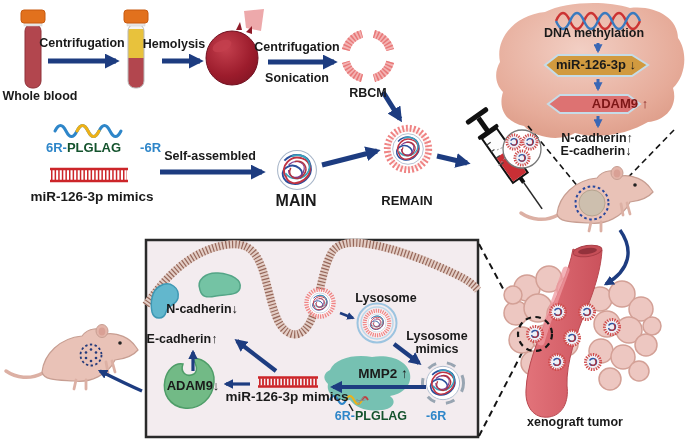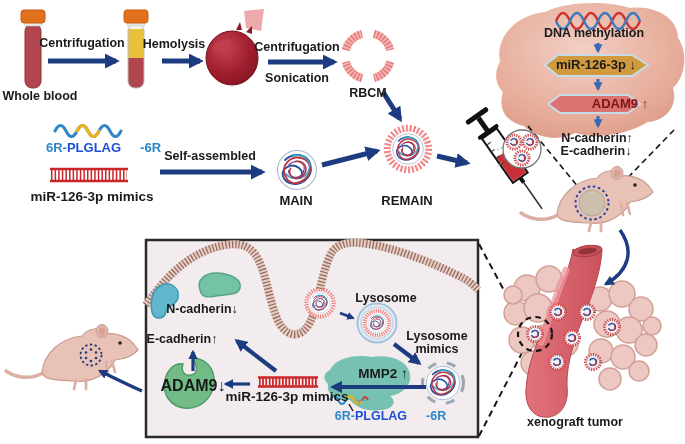--- a/index.html
+++ b/index.html
@@ -1,21 +1,21 @@
 <!DOCTYPE html>
 <html><head>
 <meta charset="utf-8">
 <style>
   html,body{margin:0;padding:0;background:#ffffff;}
   #fig{position:relative;width:685px;height:444px;background:#ffffff;overflow:hidden;
        font-family:"Liberation Sans",sans-serif;}
   #art{position:absolute;left:0;top:0;}
   .lbl{position:absolute;transform:translate(-50%,-50%);font-weight:bold;color:#1a1a1a;
        white-space:nowrap;text-align:center;line-height:1.05;}
-  .pep-b{color:#2e86c9;margin-left:19px;} .pep-o{color:#1d4ed8;}
+  .pep-b{color:#2e86c9;margin-left:19px;} .pep-o{color:#14532d;}
   .maroon{color:#7d1616;}
 </style>
 </head>
 <body>
 
 <div id="fig">
 <svg id="art" width="685" height="444" viewBox="0 0 685 444">
   <defs>
     <marker id="mNavy" viewBox="0 0 10 10" refX="7.5" refY="5" markerWidth="3" markerHeight="3" orient="auto">
           <path d="M0,0 L10,5 L0,10 z" fill="#1d3c80"></path>
@@ -274,34 +274,34 @@
 
   <div class="lbl" style="left:82px;top:44px;font-size:12.5px">Centrifugation</div>
   <div class="lbl" style="left:174px;top:45px;font-size:12.5px">Hemolysis</div>
   <div class="lbl" style="left:40px;top:97px;font-size:12.5px">Whole blood</div>
   <div class="lbl" style="left:297px;top:48px;font-size:12.5px">Centrifugation</div>
   <div class="lbl" style="left:297px;top:79px;font-size:12.5px">Sonication</div>
   <div class="lbl" style="left:368px;top:94px;font-size:12.5px">RBCM</div>
   <div class="lbl" style="left:94px;top:148px;font-size:13px"><span class="pep-b">6R-</span><span class="pep-o">PLGLAG</span><span class="pep-b">-6R</span></div>
   <div class="lbl" style="left:92px;top:197px;font-size:13.5px">miR-126-3p mimics</div>
   <div class="lbl" style="left:210px;top:157px;font-size:12.5px">Self-assembled</div>
-  <div class="lbl" style="left:296px;top:201px;font-size:13px">MAIN</div>
+  <div class="lbl" style="left:296px;top:201px;font-size:16px">MAIN</div>
   <div class="lbl" style="left:407px;top:201px;font-size:13px">REMAIN</div>
   <div class="lbl" style="left:594px;top:34px;font-size:12.5px">DNA methylation</div>
   <div class="lbl" style="left:596px;top:65px;font-size:13px">miR-126-3p ↓</div>
   <div class="lbl maroon" style="left:620px;top:104px;font-size:13px">ADAM9 ↑</div>
   <div class="lbl" style="left:597px;top:139px;font-size:12.5px">N-cadherin↑</div>
   <div class="lbl" style="left:596px;top:152px;font-size:12.5px">E-cadherin↓</div>
   <div class="lbl" style="left:386px;top:299px;font-size:12.5px">Lysosome</div>
   <div class="lbl" style="left:437px;top:343px;font-size:12.5px">
       <div>Lysosome</div>
       <div>mimics</div>
     </div>
   <div class="lbl" style="left:383px;top:374px;font-size:13.5px">MMP2 ↑</div>
   <div class="lbl" style="left:381px;top:417px;font-size:12.5px"><span class="pep-b">6R-</span><span class="pep-o">PLGLAG</span><span class="pep-b">-6R</span></div>
   <div class="lbl" style="left:287px;top:397px;font-size:13.5px">miR-126-3p mimics</div>
-  <div class="lbl" style="left:193px;top:386px;font-size:16px">ADAM9↓</div>
+  <div class="lbl" style="left:193px;top:386px;font-size:13px">ADAM9↓</div>
   <div class="lbl" style="left:182px;top:340px;font-size:12.5px">E-cadherin↑</div>
   <div class="lbl" style="left:202px;top:310px;font-size:12.5px">N-cadherin↓</div>
   <div class="lbl" style="left:575px;top:422px;font-size:12.5px;line-height:15px">
       <div>xenograft tumor</div>
     </div>
 </div>
 
 </body></html>

